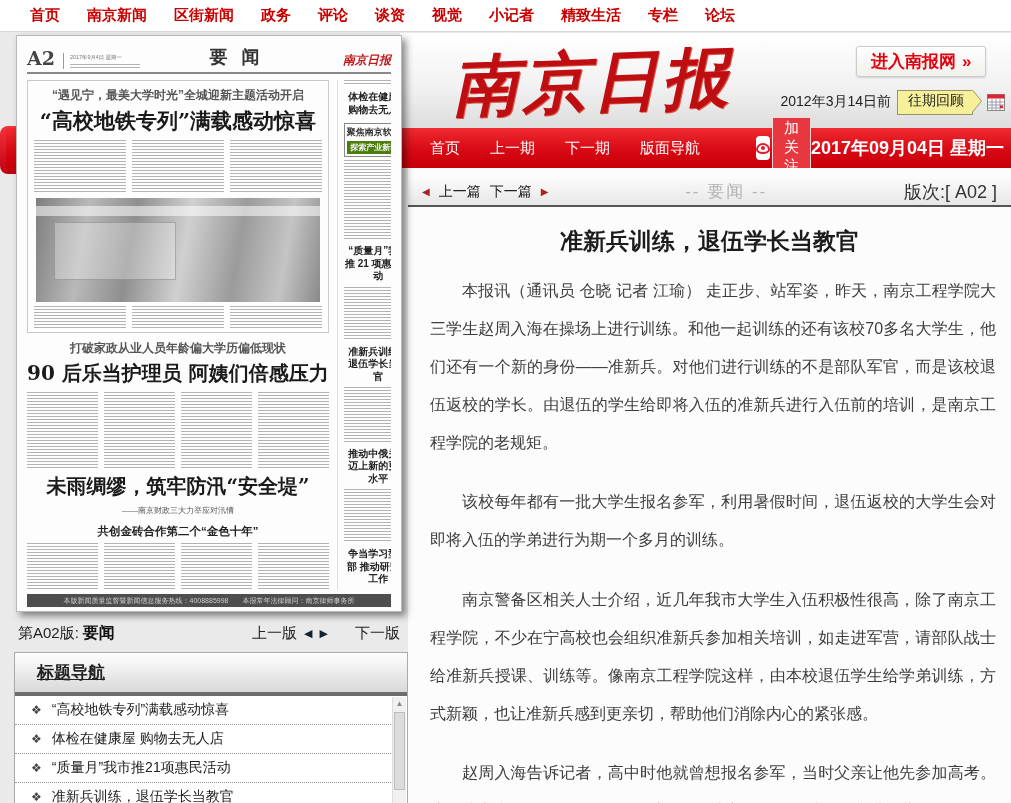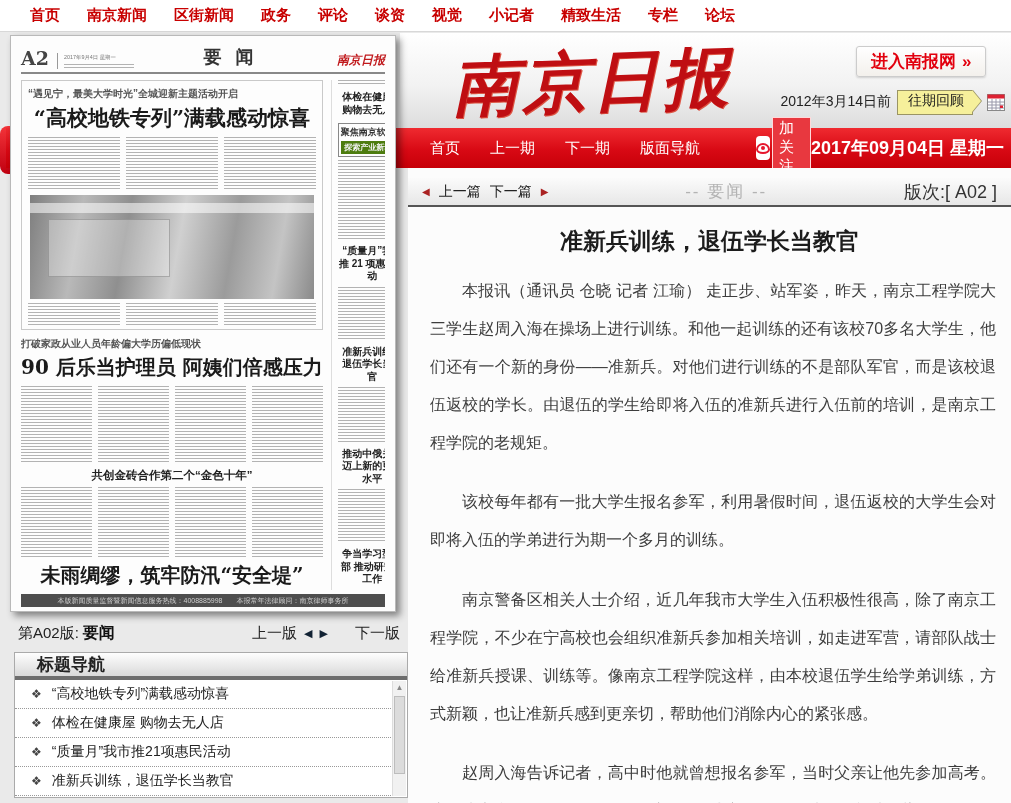--- a/index.html
+++ b/index.html
@@ -54,55 +54,55 @@
     position:absolute; left:0; top:126px; width:18px; height:48px;
     background:linear-gradient(#f4343a,#c00010); border-radius:8px 0 0 8px;
   }
   .redbar {
     position:absolute; left:6px; top:128px; width:1005px; height:40px;
     background:linear-gradient(#ef2a30 0%,#d80914 55%,#c70008 100%);
     display:flex; align-items:center; color:#fff;
   }
   .redbar .links { display:flex; align-items:center; gap:30px; padding-left:424px; }
   .redbar a { color:#fff; font-size:15px; text-decoration:none; cursor:pointer; white-space:nowrap; }
-  .weibo-wrap { display:flex; align-items:center; margin-left:26px; cursor:pointer; }
+  .weibo-wrap { display:flex; align-items:center; margin-left:26px; cursor:pointer;text-align:center; }
   .weibo-icon {
     width:24px; height:24px; background:#fff; border-radius:4px;
     display:flex; align-items:center; justify-content:center;
   }
   .weibo-eye { width:14px; height:11px; border:2px solid #e6162d; border-radius:50% 50% 50% 50%/60% 60% 40% 40%; position:relative; }
   .weibo-eye:after { content:""; position:absolute; left:3px; top:1px; width:4px; height:4px; background:#e6162d; border-radius:50%; }
   .follow-badge {
     margin-left:2px; background:#e8383f; border:1px solid #ffd9da;
     color:#fff; font-size:15px; padding:1px 6px 2px;
   }
   .redbar .bar-date { margin-left:auto; margin-right:22px; font-size:18px; font-weight:bold; white-space:nowrap; }
   
   .paper {
-    position:absolute; left:10px; top:35px; width:386px; height:577px;
+    position:absolute; left:16px; top:35px; width:386px; height:577px;
     background:#fdfdfd; border:1px solid #b9b9b9;
     box-shadow:4px 4px 7px rgba(0,0,0,.45);
     padding:8px 10px 4px; z-index:5; cursor:pointer;
     display:flex; flex-direction:column; overflow:hidden;
   }
   .p-head { display:flex; align-items:flex-end; border-bottom:2px solid #888; padding-bottom:3px; height:30px; }
   .p-code { font-family:"DejaVu Serif",serif; font-size:19px; font-weight:bold; color:#444; }
   .p-datebox { margin-left:8px; border-left:1px solid #999; padding-left:6px; }
   .p-dateline { font-size:6px; color:#777; transform:scale(.9); transform-origin:left; white-space:nowrap; }
   .p-editors { width:70px; height:5px; margin-top:2px; }
   .p-section { flex:1; text-align:center; font-family:"DejaVu Serif",serif; font-size:18px; font-weight:bold; letter-spacing:14px; color:#333; }
   .p-minilogo { font-family:"DejaVu Serif",serif; font-style:italic; font-weight:bold; font-size:12px; color:#c0191c; white-space:nowrap; }
   .p-body { flex:1; display:flex; gap:8px; margin-top:6px; overflow:hidden; }
   .p-main { flex:1; display:flex; flex-direction:column; }
   .p-side { width:98px; display:flex; flex-direction:column; border-left:1px solid #ddd; padding-left:6px; }
   .sim { background:repeating-linear-gradient(#b3b3b3 0 1px,transparent 1px 3px); }
   .cols { display:flex; gap:6px; }
   .cols .sim { flex:1; }
   .a-box { border:1px solid #c9c9c9; padding:6px 6px 4px; }
-  .kicker { text-align:left; font-size:10px; color:#555; font-weight:bold; margin-bottom:3px; white-space:nowrap; }
+  .kicker { text-align:center; font-size:12px; color:#555; font-weight:bold; margin-bottom:3px; white-space:nowrap; }
   .head-xl { text-align:center; font-size:21px; font-weight:bold; color:#1a1a1a; white-space:nowrap; margin-bottom:5px; font-family:"DejaVu Serif",serif; }
   .head-lg { text-align:center; font-size:20px; font-weight:bold; color:#1a1a1a; white-space:nowrap; margin:3px 0 5px; font-family:"DejaVu Serif",serif; }
   .head-md { text-align:center; font-size:11.5px; font-weight:bold; color:#222; white-space:nowrap; margin:4px 0 4px; }
   .head-sm { text-align:center; font-size:10px; font-weight:bold; color:#222; margin:5px 0 4px; line-height:1.25; }
   .subhead { text-align:center; font-size:8px; color:#555; margin-bottom:4px; }
   .photo {
     height:104px; margin:4px 2px;
     background:linear-gradient(100deg,#7e7e7e 0%,#b9b9b9 18%,#8f8f8f 34%,#d0d0d0 52%,#9b9b9b 70%,#c4c4c4 86%,#8a8a8a 100%);
     position:relative;
   }
@@ -119,24 +119,24 @@
   
   .pagenav { position:absolute; left:18px; top:620px; width:382px; height:26px; display:flex; align-items:center; }
   .pagenav .plabel { font-size:15px; color:#222; }
   .pagenav .psection { font-size:16px; font-weight:bold; color:#111; margin-left:4px; }
   .pagenav .pn-right { margin-left:auto; display:flex; align-items:center; gap:7px; font-size:15px; color:#222; }
   .pagenav .pn-right .nav-txt { cursor:pointer;margin-left:20px; }
   .tri { font-size:11px; color:#123; }
   
   .titlenav { position:absolute; left:14px; top:652px; width:394px; height:160px; }
   .tn-head {
-    height:24px; background:linear-gradient(#fefefe,#d9d9d9);
+    height:40px; background:linear-gradient(#fefefe,#d9d9d9);
     border:1px solid #aaa; border-bottom:none;
     display:flex; align-items:center; padding-left:22px;
-    font-size:17px; font-weight:bold; color:#222;
+    font-size:17px; font-weight:bold; color:#222;text-decoration:underline;
   }
   .tn-rule { height:4px; background:#6d6d6d; border-left:1px solid #aaa; border-right:1px solid #aaa; }
   .tn-body { background:#fff; border:1px solid #aaa; border-top:none; position:relative; height:118px; overflow:hidden; }
   .tn-item {
     height:29px; display:flex; align-items:center; gap:10px;
     padding-left:16px; border-bottom:1px dotted #999; cursor:pointer;
     margin-right:16px;
   }
   .tn-bullet { color:#444; font-size:12px; }
   .tn-label { font-size:14px; color:#222; white-space:nowrap; }
@@ -248,32 +248,32 @@
         <div class="kicker" style="margin-top:7px">打破家政从业人员年龄偏大学历偏低现状</div>
         <div class="head-lg">90 后乐当护理员 阿姨们倍感压力</div>
         <div class="cols" style="height:78px">
           <div class="sim"></div>
             <div class="sim"></div>
             <div class="sim"></div>
             <div class="sim"></div>
         </div>
       </div>
       <div>
+        <div class="head-lg">未雨绸缪，筑牢防汛“安全堤”</div>
+        <div class="subhead">——南京财政三大力举应对汛情</div>
+
+      </div>
+      <div>
         <div class="head-md">共创金砖合作第二个“金色十年”</div>
         <div class="cols" style="height:72px">
           <div class="sim"></div>
             <div class="sim"></div>
             <div class="sim"></div>
             <div class="sim"></div>
         </div>
-      </div>
-      <div>
-        <div class="head-lg">未雨绸缪，筑牢防汛“安全堤”</div>
-        <div class="subhead">——南京财政三大力举应对汛情</div>
-
       </div>
     </div>
     <div class="p-side">
       <div class="sim" style="height:7px"></div>
       <div class="head-sm">体检在健康屋 购物去无人店</div>
       <div class="focus-box">
         <div class="focus-line1">聚焦南京软博会</div>
         <div class="focus-line2">探索产业新动能</div>
       </div>
       <div class="sim" style="height:92px"></div>

